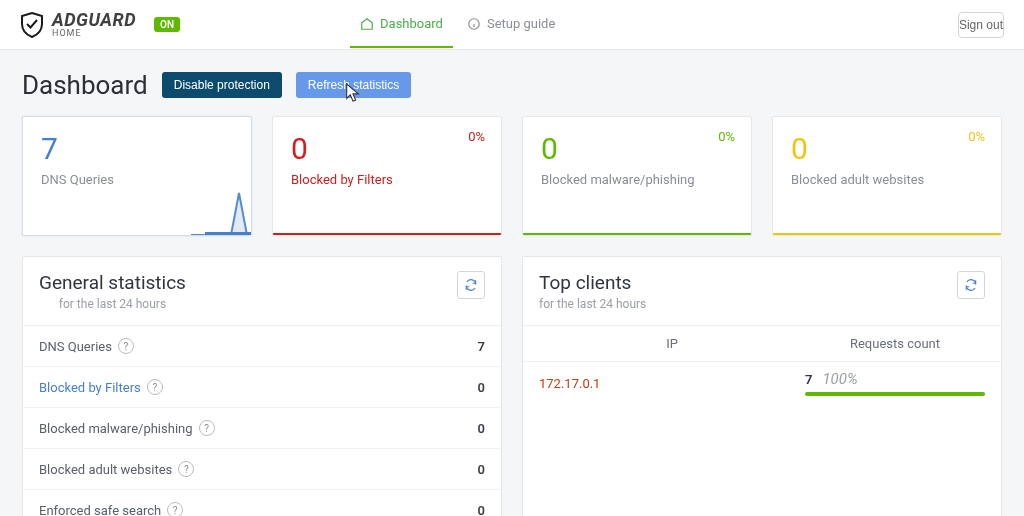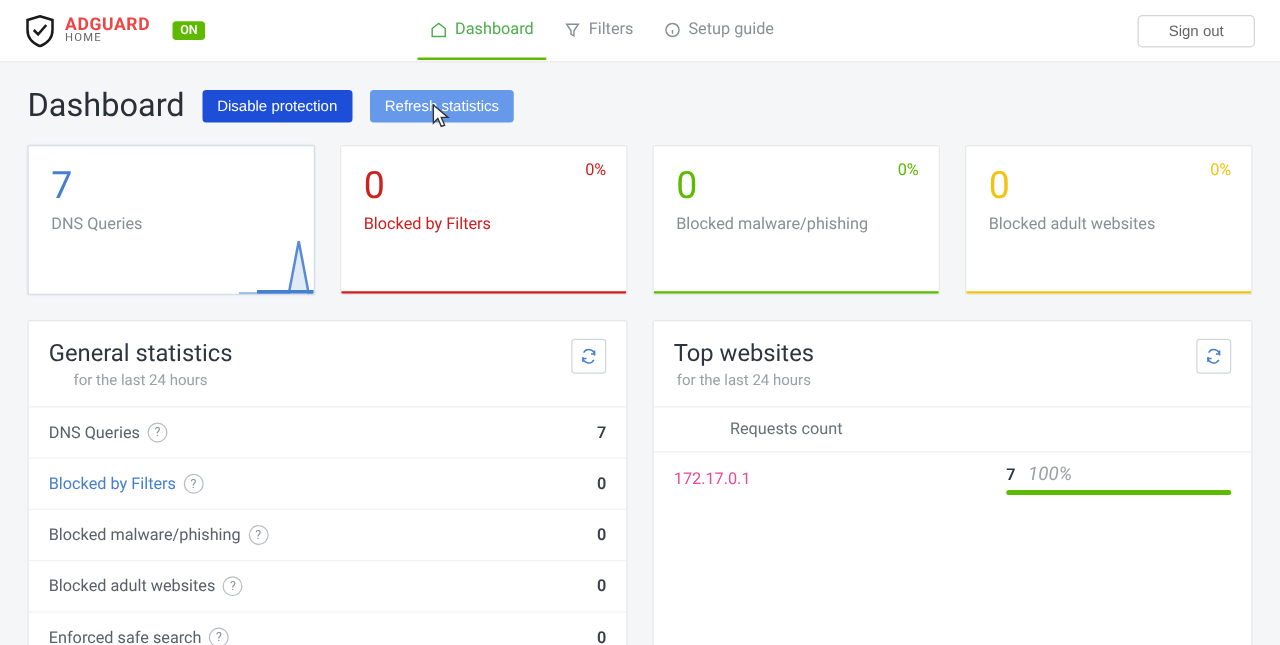--- a/index.html
+++ b/index.html
@@ -3,36 +3,36 @@
 <meta charset="utf-8">
 <style>
   * { box-sizing: border-box; margin: 0; padding: 0; }
   body { font-family: -apple-system, BlinkMacSystemFont, "Segoe UI", Roboto, Arial, sans-serif; background: #f5f6f8; color: #464c54; width: 1024px; height: 516px; overflow: hidden; }
 
   
   .header { background: #fff; border-bottom: 1px solid #e8e8e8; height: 50px; display: flex; align-items: center; padding: 0 20px; }
   .logo-wrap { display: flex; align-items: center; gap: 8px; }
   .logo-mark { width: 24px; height: 26px; }
   .logo-text { line-height: 1; }
-  .logo-text .t1 { font-weight: 700; font-size: 14px; letter-spacing: 0.5px; color: #ef4444; }
+  .logo-text .t1 { font-weight: 700; font-size: 18px; letter-spacing: 0.5px; color: #404040; font-style: italic; }
   .logo-text .t2 { font-size: 9px; letter-spacing: 1px; color: #666; }
   .status-pill { margin-left: 10px; background: #5eba00; color: #fff; font-size: 10px; font-weight: 600; padding: 2px 6px; border-radius: 3px; }
   .nav { display: flex; gap: 4px; margin-left: 170px; }
   .nav-item { display: flex; align-items: center; gap: 6px; padding: 15px 10px; color: #8a8f96; font-size: 13px; cursor: pointer; border-bottom: 2px solid transparent; }
   .nav-item.active { color: #4cae4c; border-bottom-color: #5eba00; }
   .nav-item svg { width: 14px; height: 14px; }
   .spacer { flex: 1; }
-  .signout { border: 1px solid #d2d5da; background: #fff; color: #666; font-size: 12px; padding: 5px 24px; border-radius: 4px; cursor: pointer; }
+  .signout { border: 1px solid #d2d5da; background: #fff; color: #666; font-size: 12px; padding: 5px 0; border-radius: 4px; cursor: pointer; }
 
   
   .content { padding: 20px 22px; }
   .title-row { display: flex; align-items: center; gap: 14px; margin-bottom: 16px; }
   .page-title { font-size: 26px; font-weight: 400; color: #2b2f38; }
   .btn { font-size: 12px; border: none; padding: 6px 12px; border-radius: 3px; cursor: pointer; color: #fff; }
-  .btn-gray { background: #1d4ed8; }
+  .btn-gray { background: #0c4a6e; }
   .btn-blue { background: #6699ea; position: relative; }
   .cursor { position: absolute; left: 48px; top: 10px; }
   .cursor svg { width: 18px; height: 22px; }
 
   
   .cards { display: flex; gap: 20px; margin-bottom: 20px; }
   .card { background: #fff; border: 1px solid #e8e8e8; border-radius: 2px; flex: 1; height: 120px; padding: 14px 18px 0 18px; position: relative; overflow: hidden; }
   .card.first { border: 1px solid #d6dde6; box-shadow: 0 0 0 1px rgba(70,127,207,0.06); }
   .card .pct { position: absolute; top: 12px; right: 16px; font-size: 13px; }
   .card .num { font-size: 30px; font-weight: 400; }
@@ -61,21 +61,21 @@
   .stat-row { display: flex; align-items: center; padding: 12px 16px; border-bottom: 1px solid #f0f2f4; font-size: 13px; }
   .stat-row .name { color: #5a606a; }
   .stat-row .name.link { color: #467fcf; }
   .stat-row .val { margin-left: auto; font-weight: 600; color: #3a3f47; }
   .help { display: inline-flex; margin-left: 6px; width: 16px; height: 16px; border: 1px solid #b8bdc4; border-radius: 50%; align-items: center; justify-content: center; font-size: 10px; color: #8a8f96; }
 
   .thead { display: flex; font-size: 13px; color: #6a707a; padding: 10px 16px; border-bottom: 1px solid #eef0f2; }
   .th-ip { flex: 1; text-align: center; }
   .th-req { width: 180px; text-align: center; }
   .trow { display: flex; align-items: center; padding: 8px 16px; font-size: 13px; }
-  .td-ip { flex: 1; color: #ec4899; }
+  .td-ip { flex: 1; color: #c2410c; }
   .td-req { width: 180px; display: flex; flex-direction: column; }
   .req-line { display: flex; align-items: baseline; gap: 10px; }
   .req-count { font-weight: 600; color: #2f3540; }
   .req-pct { font-size: 15px; color: #9aa0a6; font-style: italic; }
   .req-bar { height: 4px; background: #5eba00; border-radius: 2px; margin-top: 4px; }
 </style>
 </head>
 <body>
 
 <div class="header">
@@ -90,26 +90,20 @@
     </div>
     <span class="status-pill">ON</span>
   </div>
 
   <div class="nav">
     <div class="nav-item active">
       <svg viewBox="0 0 24 24" fill="none" stroke="currentColor" stroke-width="2">
           <path d="M3 10 L12 3 L21 10 V21 H3 Z"></path>
         </svg>
       <span>Dashboard</span>
-    </div>
-    <div class="nav-item">
-      <svg viewBox="0 0 24 24" fill="none" stroke="currentColor" stroke-width="2">
-          <path d="M4 4h16L14 13v7l-4-2v-5L4 4z"></path>
-        </svg>
-      <span>Filters</span>
     </div>
     <div class="nav-item">
       <svg viewBox="0 0 24 24" fill="none" stroke="currentColor" stroke-width="2">
           <circle cx="12" cy="12" r="9"></circle>
           <path d="M12 8v.01M12 12v5"></path>
         </svg>
       <span>Setup guide</span>
     </div>
   </div>
 
@@ -201,31 +195,32 @@
             <span class="name">Enforced safe search</span>
             <span class="help">?</span>
             <span class="val">0</span>
           </div>
         </div>
     </div>
 
     <div class="panel">
       <div class="panel-head">
         <div class="ph-text">
-          <div class="ph-title">Top websites</div>
+          <div class="ph-title">Top clients</div>
           <div class="ph-sub">for the last 24 hours</div>
         </div>
         <button class="refresh">
           <svg viewBox="0 0 24 24" fill="none" stroke="currentColor" stroke-width="2">
               <path d="M20 11A8 8 0 0 0 5 7M4 13a8 8 0 0 0 15 4"></path>
               <path d="M20 4v5h-5M4 20v-5h5"></path>
             </svg>
         </button>
       </div>
       <div class="thead">
+        <div class="th-ip">IP</div>
         <div class="th-req">Requests count</div>
       </div>
       <div id="client-rows">
           <div class="trow">
             <div class="td-ip">172.17.0.1</div>
             <div class="td-req">
               <div class="req-line">
                 <span class="req-count">7</span>
                 <span class="req-pct">100%</span>
               </div>

